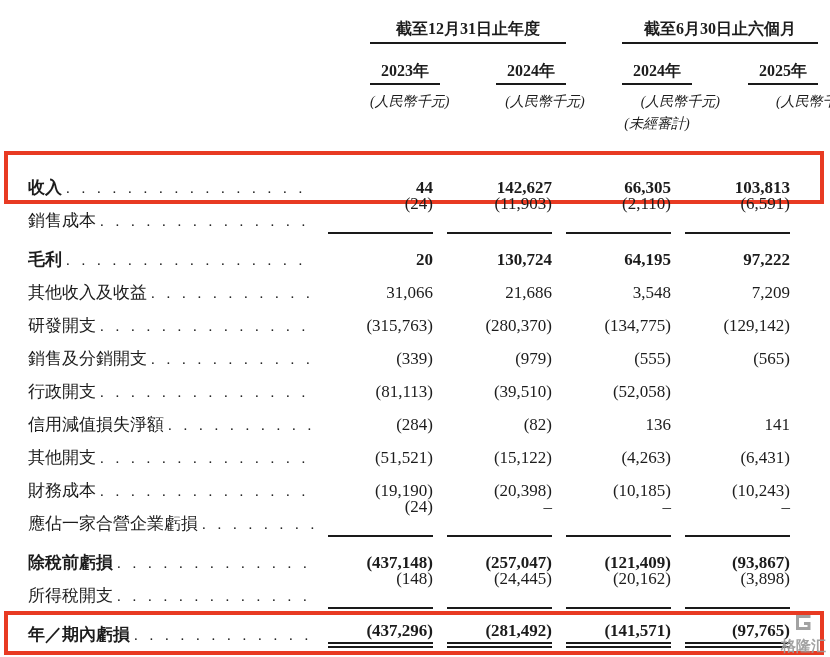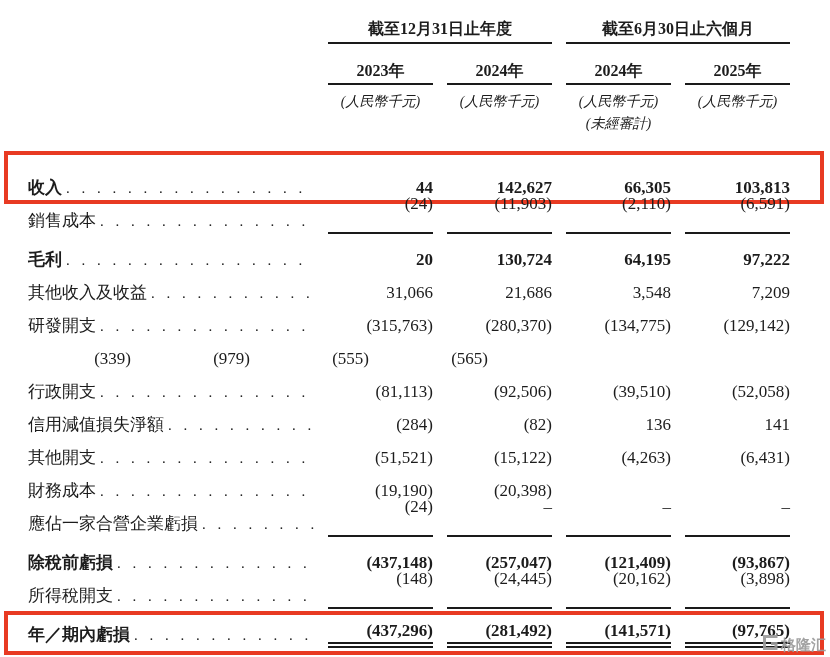--- a/index.html
+++ b/index.html
@@ -16,21 +16,21 @@
     position:relative;
   }
   .doc{
     position:relative;
     width:806px;
     margin-left:12px;
     padding-top:16px;
   }
 
   
-  .hdr-row{display:flex;align-items:flex-end;}
+  .hdr-row{display:flex;align-items:flex-end;gap:42px;}
   .hdr-spacer{width:302px;flex-shrink:0;}
   .group-cell{
     margin-left:14px;width:224px;
     text-align:center;font-weight:bold;font-size:16px;line-height:26px;
     border-bottom:2px solid var(--rule);
     white-space:nowrap;
   }
   .year-row{margin-top:15px;}
   .year-cell{
     margin-left:14px;width:105px;
@@ -87,21 +87,21 @@
   }
   .row.hl:first-child::after{top:-17px;bottom:-3px;}
   .row.hl:last-child::after{top:-4px;bottom:-7px;}
 
   
   .watermark{
     position:absolute;right:4px;bottom:2px;
     display:flex;align-items:center;gap:2px;
     color:var(--wm);opacity:.92;
     font-family:"Liberation Sans","DejaVu Sans",sans-serif;
-    font-weight:bold;font-size:15px;line-height:18px;
+    font-weight:bold;font-size:15px;line-height:18px;flex-direction:column;
   }
   .wm-logo{display:inline-block;}
 </style>
 </head>
 <body>
 
 <div class="doc">
 
   <div class="hdr-row">
     <div class="hdr-spacer"></div>
@@ -178,32 +178,35 @@
     <div class="label-cell">
       <span class="label-text">研發開支</span>
       <span class="dots"></span>
     </div>
     <div class="num">(315,763)</div>
     <div class="num">(280,370)</div>
     <div class="num">(134,775)</div>
     <div class="num">(129,142)</div>
   </div>
       <div class="row">
+    <div class="label-cell">
+      <span class="label-text">銷售及分銷開支</span>
+      <span class="dots"></span>
+    </div>
     <div class="num">(339)</div>
     <div class="num">(979)</div>
     <div class="num">(555)</div>
     <div class="num">(565)</div>
   </div>
       <div class="row">
     <div class="label-cell">
       <span class="label-text">行政開支</span>
       <span class="dots"></span>
     </div>
     <div class="num">(81,113)</div>
-    <div class="num">(92,506)</div>
     <div class="num">(39,510)</div>
     <div class="num">(52,058)</div>
   </div>
       <div class="row">
     <div class="label-cell">
       <span class="label-text">信用減值損失淨額</span>
       <span class="dots"></span>
     </div>
     <div class="num">(284)</div>
     <div class="num">(82)</div>
@@ -220,20 +223,22 @@
     <div class="num">(4,263)</div>
     <div class="num">(6,431)</div>
   </div>
       <div class="row">
     <div class="label-cell">
       <span class="label-text">財務成本</span>
       <span class="dots"></span>
     </div>
     <div class="num">(19,190)</div>
     <div class="num">(20,398)</div>
+    <div class="num">(10,185)</div>
+    <div class="num">(10,243)</div>
   </div>
       <div class="row rule-below">
     <div class="label-cell">
       <span class="label-text">應佔一家合營企業虧損</span>
       <span class="dots"></span>
     </div>
     <div class="num">(24)</div>
     <div class="num">–</div>
     <div class="num">–</div>
     <div class="num">–</div>

